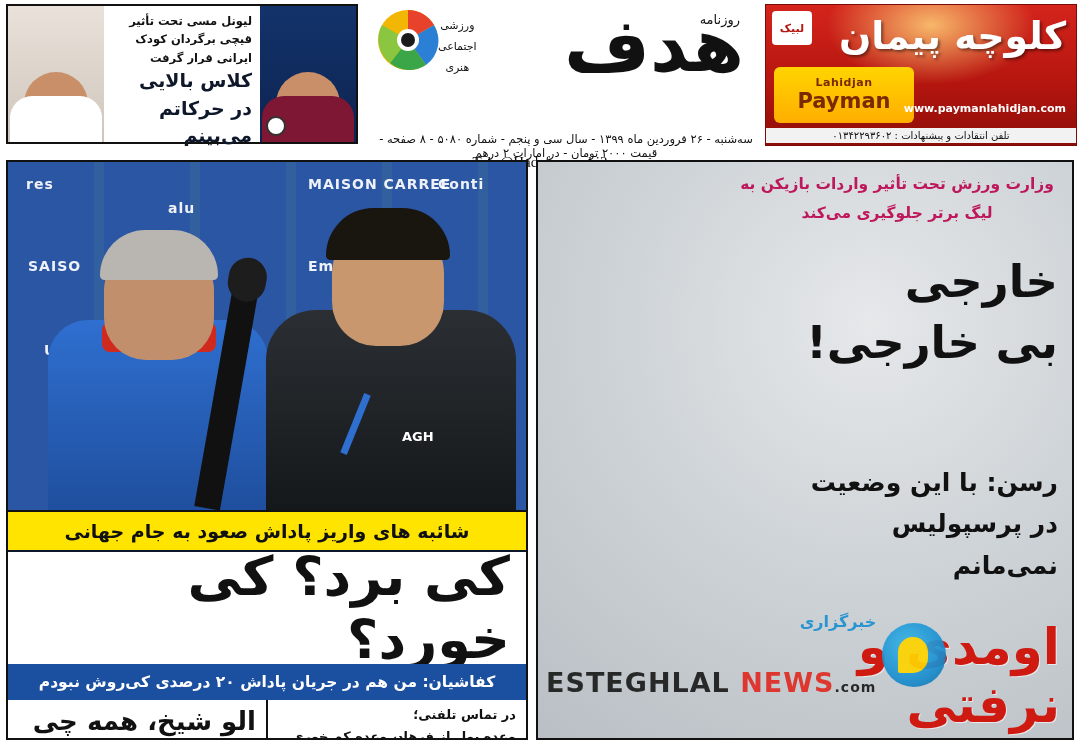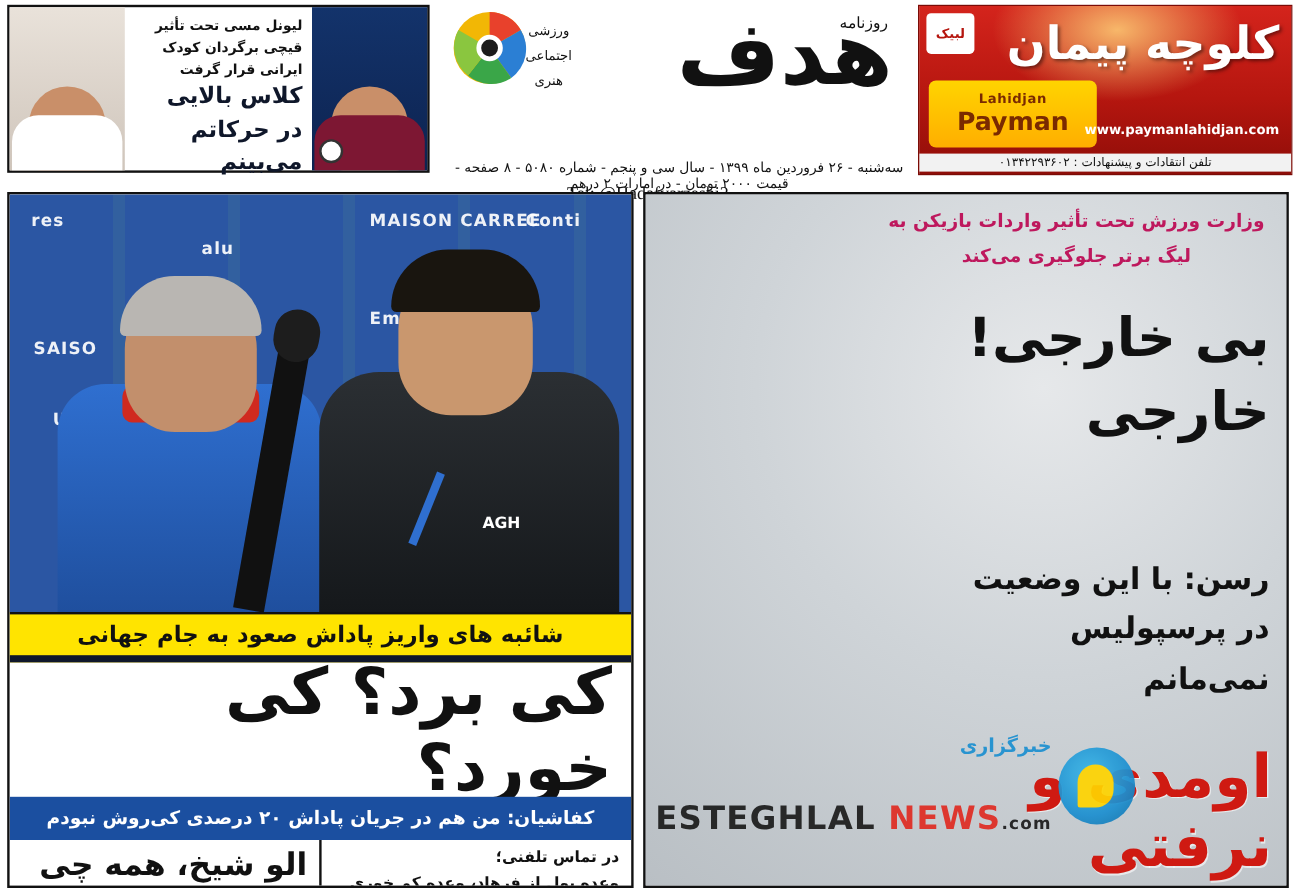--- a/index.html
+++ b/index.html
@@ -296,21 +296,21 @@
     background: repeating-linear-gradient(90deg,#2b56a3 0px,#2b56a3 86px,#32609f 86px,#32609f 96px);
   }
   .backdrop-logo {
     position: absolute; color: #fff; font-size: 14px; font-weight: bold;
     opacity: .92; letter-spacing: 1px;
   }
   .bl1 { top: 14px; left: 18px; }
   .bl2 { top: 2px; left: 160px; margin-top: 36px; }
   .bl3 { top: 14px; left: 300px; }
   .bl4 { top: 14px; left: 430px; }
-  .bl5 { top: 96px; left: 20px; margin-top: 25px; }
+  .bl5 { top: 96px; left: 20px; }
   .bl6 { top: 96px; left: 300px; }
   .bl7 { top: 180px; left: 36px; }
   .bl8 { top: 180px; left: 430px; }
   .person-a {
     position: absolute; bottom: 0; left: 40px; width: 220px; height: 300px;
   }
   .person-a .torso {
     position: absolute; bottom: 0; left: 0; width: 220px; height: 190px;
     background: linear-gradient(180deg,#2f6fd0 0%, #1f4f9e 100%);
     border-radius: 40px 40px 0 0;
@@ -357,21 +357,21 @@
   }
   .pen {
     position: absolute; bottom: 54px; left: 344px;
     width: 7px; height: 64px; background: #2f6fd0; transform: rotate(22deg);
   }
 
   .yellow-band {
     position: relative;
     height: 42px;
     background: #ffe400;
-    border-top: 2px solid #111; border-bottom: 6px solid #0f172a;
+    border-top: 2px solid #111; border-bottom: 2px solid #0f172a;
     display: flex; align-items: center; justify-content: center;
     direction: rtl;
   }
   .yellow-band span {
     color: #111; font-size: 19px; font-weight: bold;
   }
   .left-headline {
     position: relative; height: 112px;
     display: flex; align-items: center; justify-content: flex-end;
     padding: 0 16px; direction: rtl;
@@ -462,22 +462,22 @@
 
   <div class="main">
 
     <div class="story-main">
       <div class="photo-bg"></div>
 
 
       <div class="overline-red">وزارت ورزش تحت تأثیر واردات بازیکن به لیگ برتر جلوگیری می‌کند</div>
 
       <div class="headline-black">
+        <div>خارجی</div>
         <div>بی خارجی!</div>
-        <div>خارجی</div>
       </div>
 
       <div class="subhead-black">رسن: با این وضعیت در پرسپولیس نمی‌مانم</div>
 
       <div class="bottom-red-head">
         <div>اومدی و</div>
         <div>نرفتی</div>
       </div>
 
       <div class="watermark">

